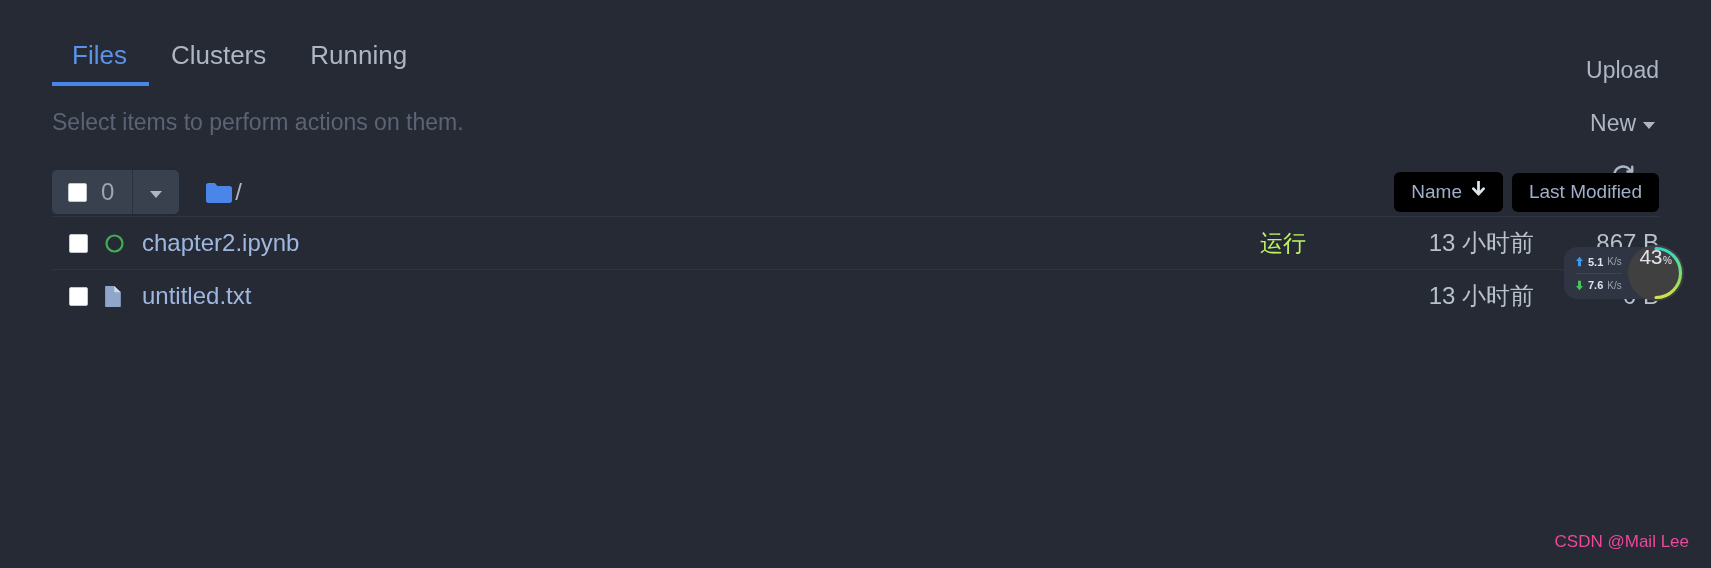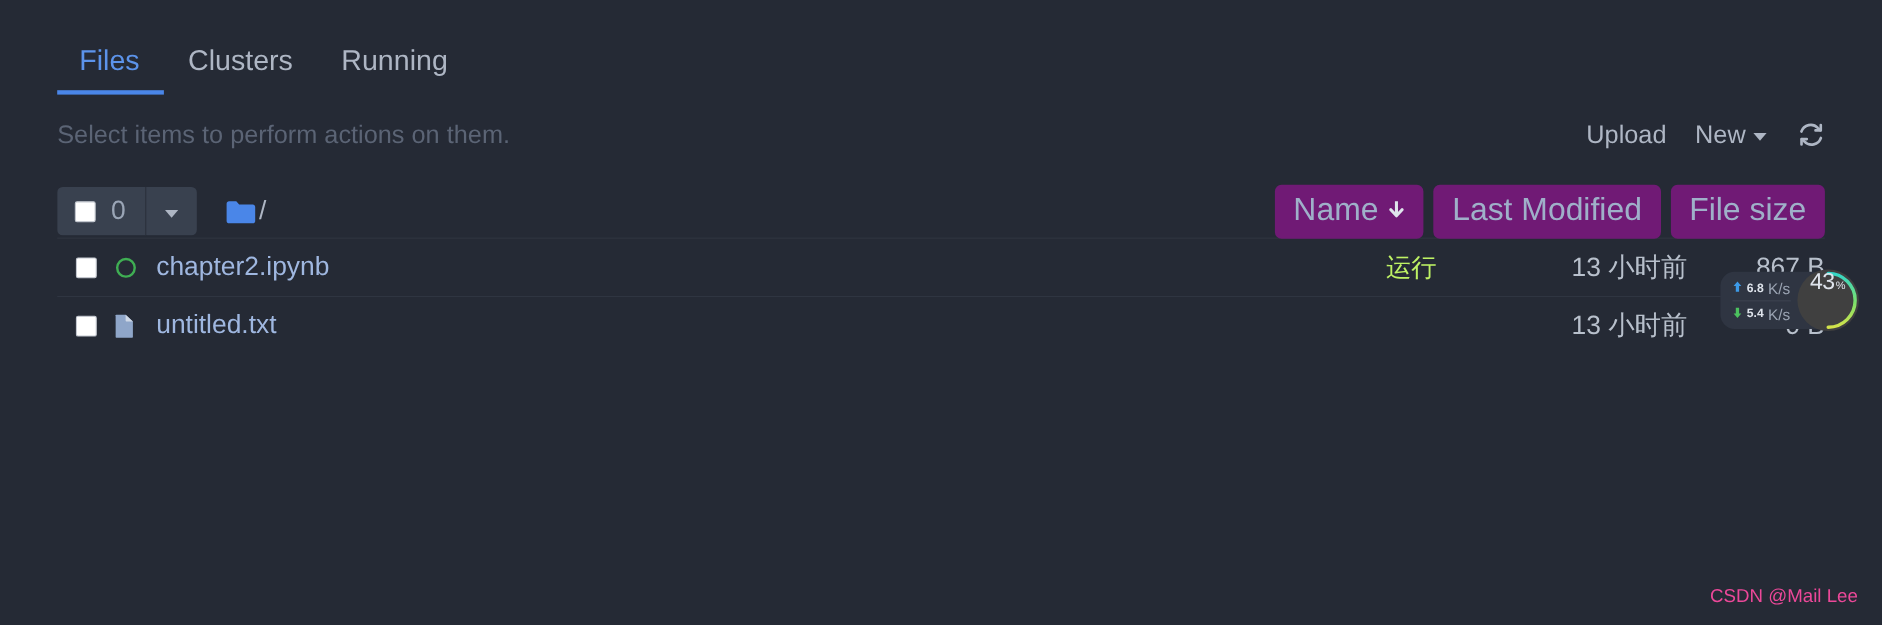--- a/index.html
+++ b/index.html
@@ -51,20 +51,21 @@
   }
   .toolbar-hint {
     font-size: 23px;
     color: #5b6475;
     white-space: nowrap;
   }
   .toolbar-actions {
     display: flex;
     align-items: center;
     gap: 26px;
+    flex-direction: column;
   }
   .tb-link {
     font-size: 23px;
     color: #aeb6c4;
     cursor: pointer;
     white-space: nowrap;
     display: flex;
     align-items: center;
     gap: 7px;
   }
@@ -143,23 +144,23 @@
   }
   .folder-icon { display: flex; align-items: center; }
 
   .col-buttons {
     margin-left: auto;
     display: flex;
     align-items: center;
     gap: 9px;
   }
   .col-btn {
-    background: #701a75;
+    background: #000000;
     color: #9fb0c9;
-    font-size: 29px;
+    font-size: 19px;
     border-radius: 6px;
     padding: 9px 17px 11px 17px;
     cursor: pointer;
     white-space: nowrap;
     display: flex;
     align-items: flex-end;
     gap: 9px;
     line-height: 1;
   }
 
@@ -236,21 +237,21 @@
     line-height: 1;
     height: 21px;
   }
   .net-line + .net-line { border-top: 1px solid #3c4351; padding-top: 3px; }
   .net-val {
     font-size: 11px;
     font-weight: bold;
     color: #dfe4ec;
   }
   .net-unit {
-    font-size: 14px;
+    font-size: 10px;
     color: #9aa3b2;
   }
   .gauge {
     position: relative;
     width: 56px;
     height: 56px;
     border-radius: 50%;
     background: #404040;
     display: flex;
     align-items: flex-start;
@@ -339,23 +340,20 @@
         <span>Name</span>
         <span>
           <svg width="15" height="17" viewBox="0 0 14 16">
             <path d="M7 0v11M2.2 7.2L7 12.4l4.8-5.2" stroke="#dfe4ec" stroke-width="2.6" fill="none" stroke-linecap="round" stroke-linejoin="round"></path>
           </svg>
         </span>
       </div>
       <div class="col-btn">
         <span>Last Modified</span>
       </div>
-      <div class="col-btn">
-        <span>File size</span>
-      </div>
     </div>
   </div>
 
   <div class="file-row">
     <div class="row-left">
       <span class="chk"></span>
       <span class="icon-slot">
         <svg width="21" height="21" viewBox="0 0 20 20">
           <circle cx="10" cy="10" r="7.6" fill="none" stroke="#3fae53" stroke-width="2.1"></circle>
         </svg>
@@ -390,30 +388,30 @@
 </div>
 
 <div class="netmon">
   <div class="net-speeds">
     <div class="net-line">
       <span>
         <svg width="9" height="11" viewBox="0 0 9 11">
           <path d="M4.5 0.8L8 5H6v5.2H3V5H1L4.5 0.8z" fill="#3d9ae8"></path>
         </svg>
       </span>
-      <span class="net-val">6.8</span>
+      <span class="net-val">5.1</span>
       <span class="net-unit">K/s</span>
     </div>
     <div class="net-line">
       <span>
         <svg width="9" height="11" viewBox="0 0 9 11">
           <path d="M4.5 10.2L1 6h2V0.8h3V6h2L4.5 10.2z" fill="#4cc25f"></path>
         </svg>
       </span>
-      <span class="net-val">5.4</span>
+      <span class="net-val">7.6</span>
       <span class="net-unit">K/s</span>
     </div>
   </div>
 
   <div class="gauge">
     <svg width="56" height="56" viewBox="0 0 56 56">
       <defs>
         <linearGradient id="gaugeGrad" x1="0" y1="0" x2="0" y2="1">
           <stop offset="0%" stop-color="#34d6c8"></stop>
           <stop offset="55%" stop-color="#7ee06a"></stop>

